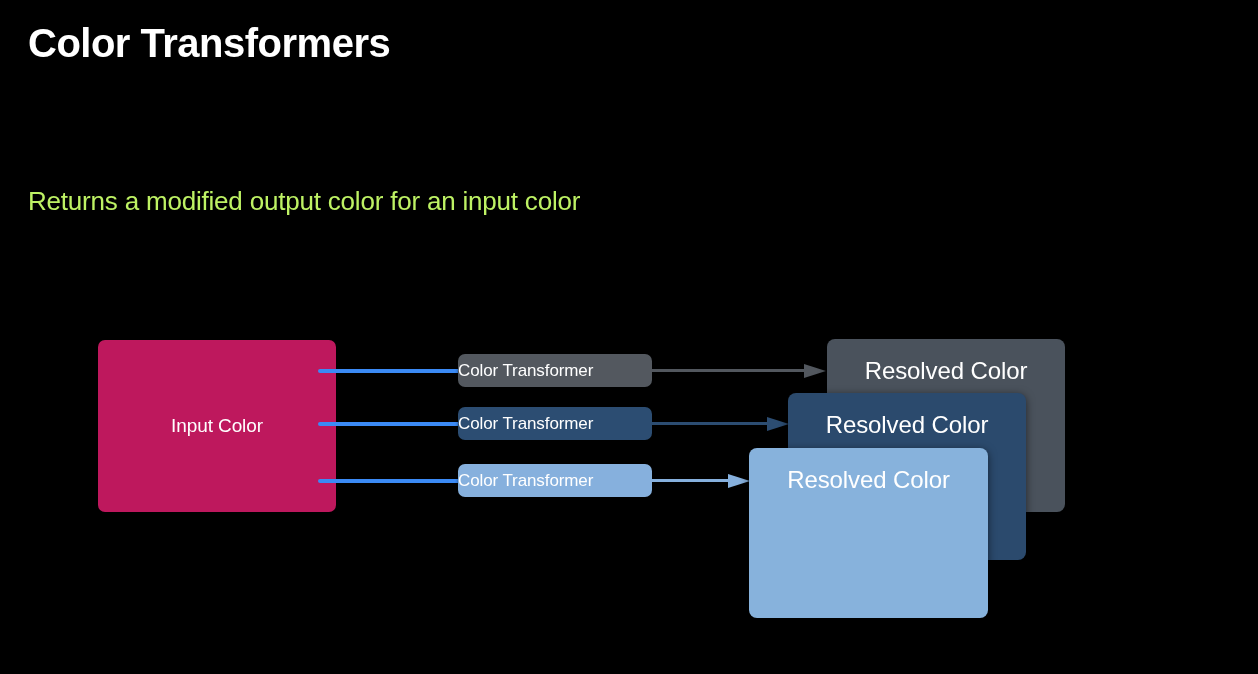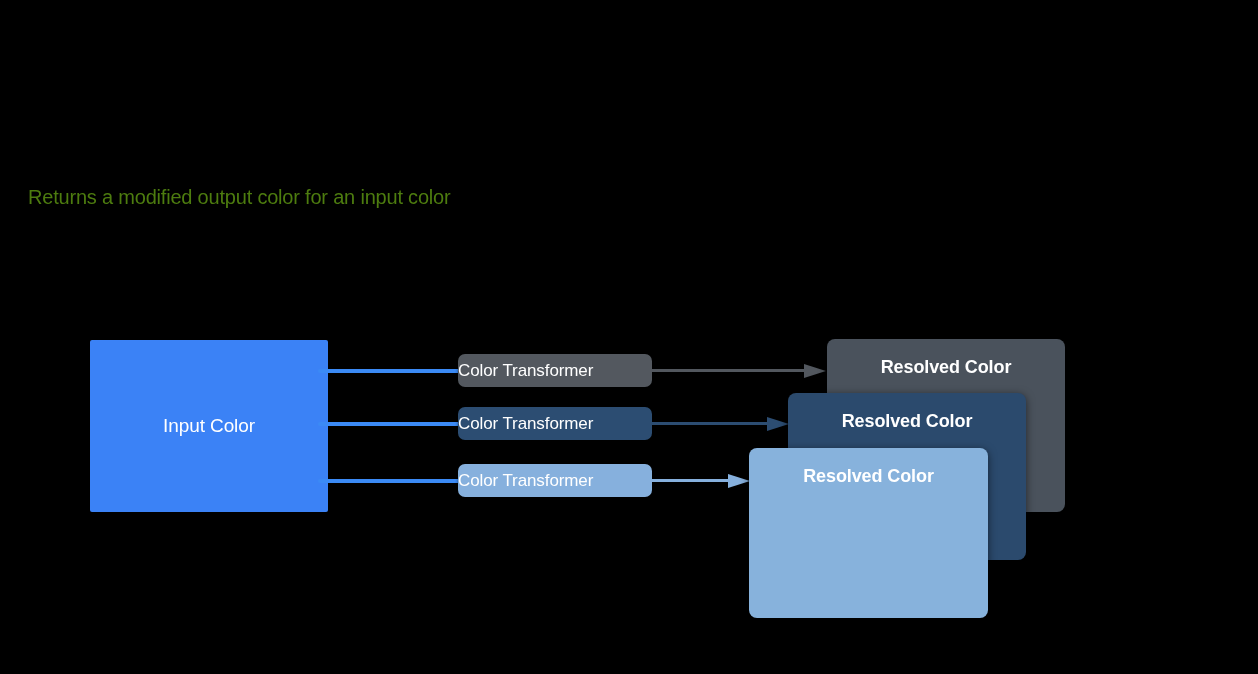--- a/index.html
+++ b/index.html
@@ -29,46 +29,46 @@
     font-size: 40px;
     font-weight: bold;
     color: #ffffff;
     letter-spacing: -0.5px;
     line-height: 1.15;
     white-space: nowrap;
   }
   .bullet {
     position: absolute;
     left: 28px;
-    font-size: 20px;
+    font-size: 26px;
     font-weight: 400;
-    color: #4d7c0f;
+    color: #bef264;
     letter-spacing: -0.2px;
     white-space: nowrap;
   }
   .bullet-1 { top: 186px; }
   .bullet-2 { top: 248px; }
 
   
   .diagram {
     position: absolute;
     left: 0;
     top: 0;
     width: 1258px;
     height: 674px;
   }
 
   .input-box {
     position: absolute;
-    left: 90px;
+    left: 98px;
     top: 340px;
     width: 238px;
     height: 172px;
-    border-radius: 2px;
-    background: #3b82f6;
+    border-radius: 7px;
+    background: #be185d;
     box-shadow: 0 1px 4px rgba(0,0,0,0.45);
   }
   .input-box .label {
     position: absolute;
     left: 0;
     right: 0;
     top: 50%;
     transform: translateY(-50%);
     text-align: center;
     font-size: 19px;
@@ -147,35 +147,35 @@
     position: absolute;
     border-radius: 8px;
     box-shadow: 0 2px 8px rgba(0,0,0,0.55);
   }
   .card .clabel {
     position: absolute;
     left: 0;
     right: 0;
     top: 18px;
     text-align: center;
-    font-size: 18px;
+    font-size: 24px;
     color: #ffffff;
     letter-spacing: -0.1px;
     white-space: nowrap;
-    font-weight: bold;
   }
   .card-back   { left: 827px; top: 339px; width: 238px; height: 173px; background: #4a525c; z-index: 1; }
   .card-middle { left: 788px; top: 393px; width: 238px; height: 167px; background: #2b4a6d; z-index: 2; }
   .card-front  { left: 749px; top: 448px; width: 239px; height: 170px; background: #87b2dc; z-index: 3; }
 </style>
 </head>
 <body>
 
 <div class="slide">
 
+  <div class="slide-title">Color Transformers</div>
 
   <div class="bullet bullet-1">Returns a modified output color for an input color</div>
 
 
   <div class="diagram">
 
     <div class="input-box">
       <div class="label">Input Color</div>
     </div>
 

